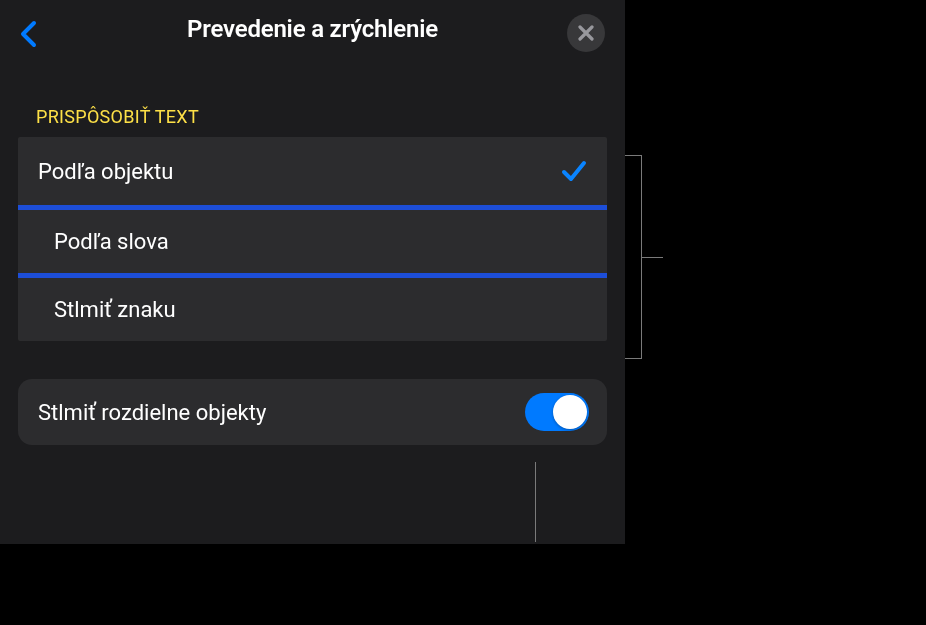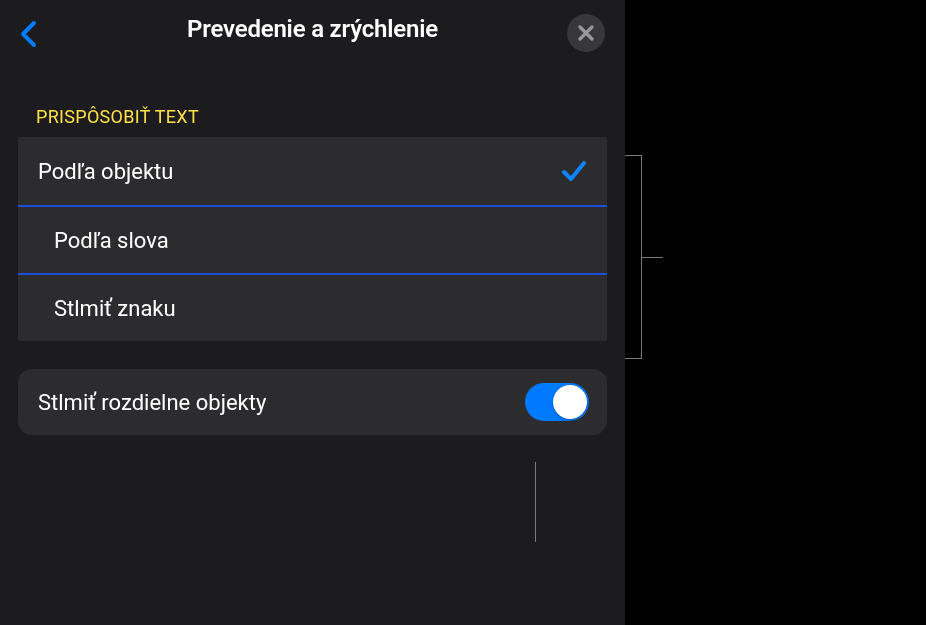--- a/index.html
+++ b/index.html
@@ -10,21 +10,21 @@
     body {
       width: 926px;
       height: 625px;
       background: #000;
       font-family: -apple-system, BlinkMacSystemFont, "Segoe UI", Roboto, Helvetica, Arial, sans-serif;
       overflow: hidden;
       position: relative;
     }
     .panel {
       width: 625px;
-      height: 625px;
+      height: 544px;
       background: #1c1c1e;
       position: relative;
     }
     .header {
       display: flex;
       align-items: center;
       height: 58px;
       position: relative;
     }
     .back-btn {
@@ -87,32 +87,32 @@
       align-items: center;
       justify-content: space-between;
       padding: 16px 20px;
       color: #fff;
       font-size: 22px;
       font-weight: 400;
       cursor: pointer;
       min-height: 68px;
     }
     .list-item + .list-item {
-      border-top: 2px solid #1d4ed8;
+      border-top: 5px solid #1d4ed8;
       padding-left: 36px;
     }
     .checkmark {
       width: 26px;
       height: 26px;
     }
     .toggle-group {
       background: #2c2c2e;
       border-radius: 14px;
       overflow: hidden;
-      margin-top: 28px;
+      margin-top: 38px;
     }
     .toggle-item {
       display: flex;
       align-items: center;
       justify-content: space-between;
       padding: 14px 18px 14px 20px;
       color: #fff;
       font-size: 22px;
       font-weight: 400;
       min-height: 64px;

